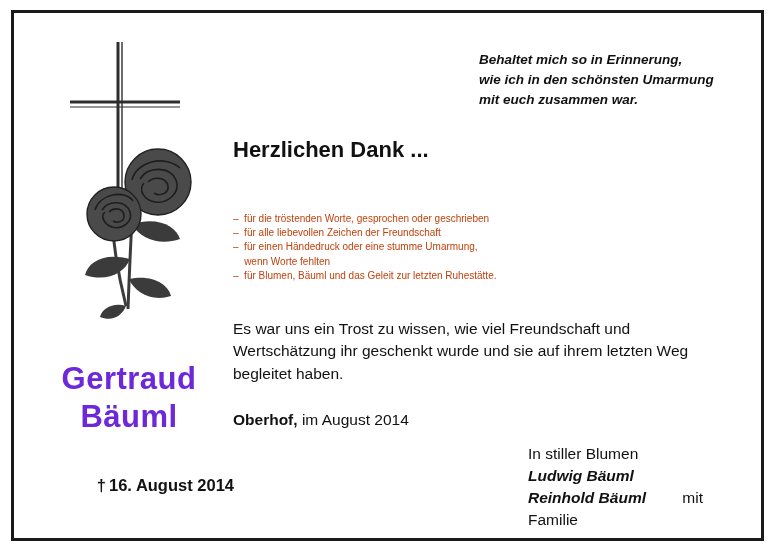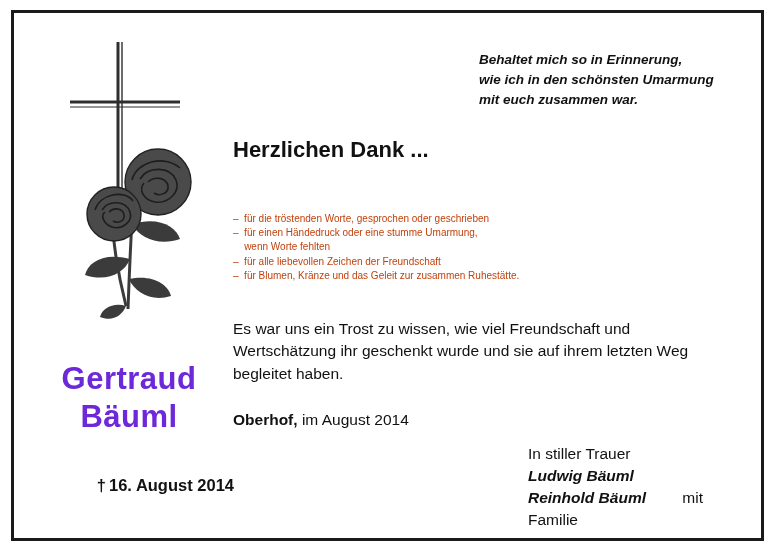--- a/index.html
+++ b/index.html
@@ -182,31 +182,31 @@
   <div class="motto">
     <div>Behaltet mich so in Erinnerung,</div>
     <div>wie ich in den schönsten Umarmung</div>
     <div>mit euch zusammen war.</div>
   </div>
 
   <div class="thanks-title">Herzlichen Dank ...</div>
 
   <div class="thanks-list">
     <span class="li">–  für die tröstenden Worte, gesprochen oder geschrieben</span>
+    <span class="li">–  für alle liebevollen Zeichen der Freundschaft</span>
     <span class="li">–  für einen Händedruck oder eine stumme Umarmung,
     wenn Worte fehlten</span>
-    <span class="li">–  für alle liebevollen Zeichen der Freundschaft</span>
-    <span class="li">–  für Blumen, Kränze und das Geleit zur zusammen Ruhestätte.</span>
+    <span class="li">–  für Blumen, Bäuml und das Geleit zur letzten Ruhestätte.</span>
   </div>
 
   <div class="paragraph">Es war uns ein Trost zu wissen, wie viel Freundschaft und Wertschätzung ihr geschenkt wurde und sie auf ihrem letzten Weg begleitet haben.</div>
 
   <div class="place-line">
     <b>Oberhof,</b><span> im August 2014</span>
   </div>
 
   <div class="mourners">
-    <div class="m-head">In stiller Trauer</div>
+    <div class="m-head">In stiller Blumen</div>
     <div class="m-name">Ludwig Bäuml</div>
     <div><span class="m-name">Reinhold Bäuml</span><span class="m-suffix"> mit Familie</span></div>
   </div>
 
 </div>
 
 </body></html>

